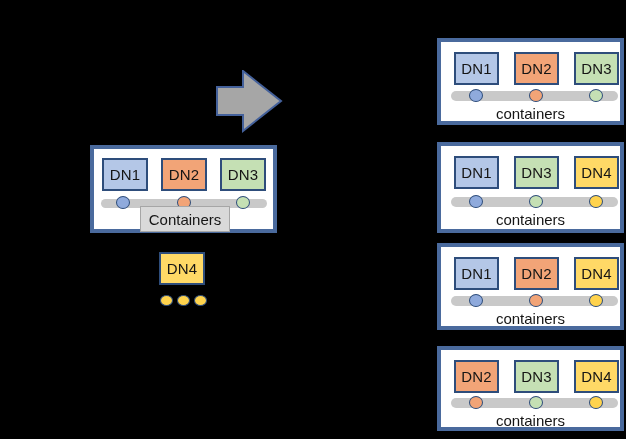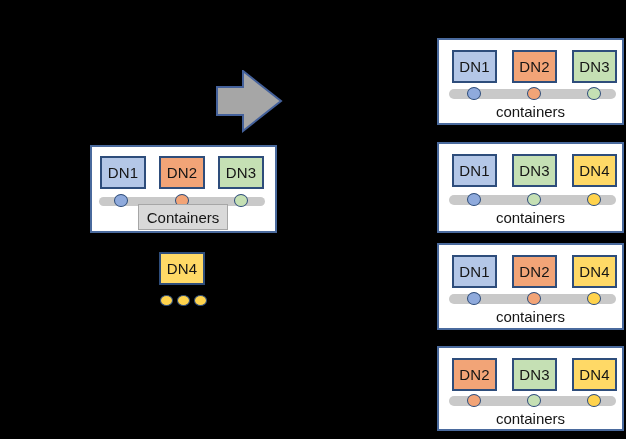--- a/index.html
+++ b/index.html
@@ -1,21 +1,21 @@
 <!DOCTYPE html>
 <html><head>
 <meta charset="utf-8">
 <style>
   html,body{margin:0;padding:0;background:#000;}
   .stage{
     position:relative;width:626px;height:439px;background:#000;
     overflow:hidden;font-family:"Liberation Sans",sans-serif;color:#151515;
   }
   .panel{
-    position:absolute;background:#ffffff;border:2px solid #a21caf;
+    position:absolute;background:#ffffff;border:4px solid #a21caf;
     box-sizing:border-box;
   }
   .dn{
     position:absolute;width:46px;height:33px;border:2px solid #2e4d7b;
     box-sizing:border-box;display:flex;align-items:center;justify-content:center;
     font-size:15px;letter-spacing:0.2px;
   }
   .bar{
     position:absolute;background:#c9c9c9;border-radius:5px;
   }

